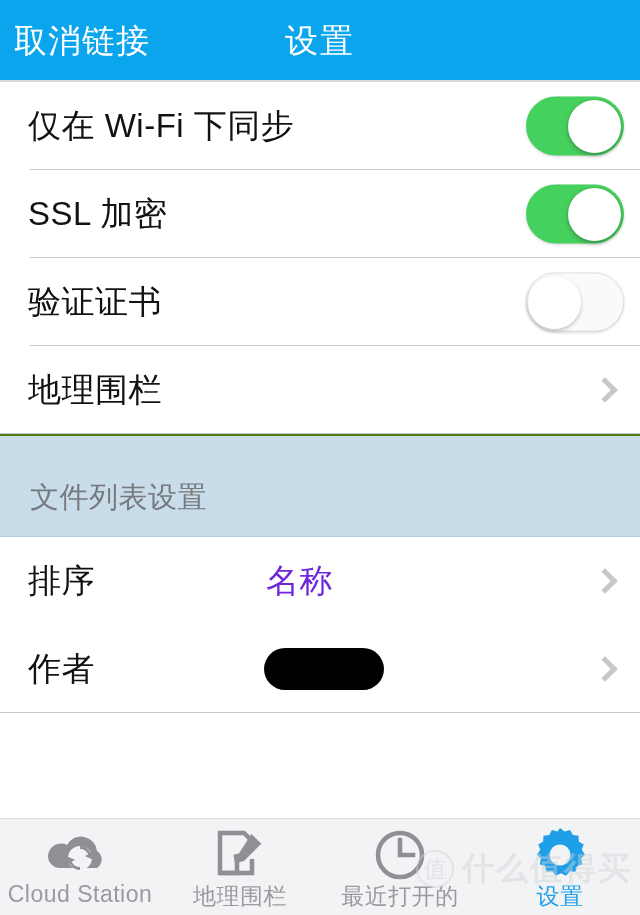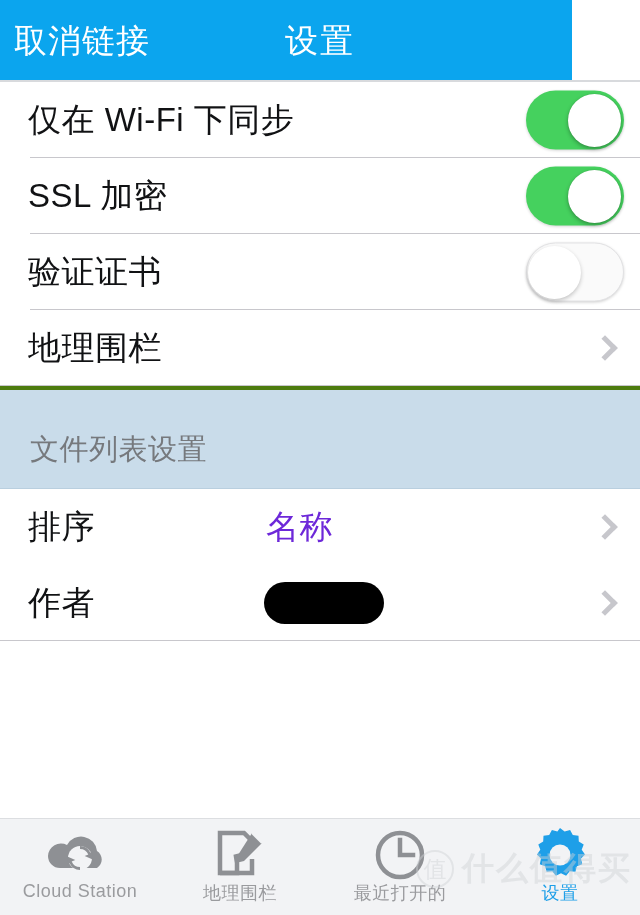--- a/index.html
+++ b/index.html
@@ -6,21 +6,21 @@
   html, body {
     width:640px; height:915px;
     background:#ffffff;
     font-family:"Liberation Sans","DejaVu Sans",sans-serif;
     overflow:hidden;
   }
   #app { position:relative; width:640px; height:915px; background:#fff; }
 
   
   .navbar{
-    position:absolute; top:0; left:0; width:572px; height:82px;
+    position:absolute; top:0; left:0; width:640px; height:82px;
     background:#0ba5ee;
     display:flex; align-items:center;padding-left:12px;
   }
   .nav-back{
     position:absolute; left:14px; top:50%; transform:translateY(-50%);
     color:#ffffff; font-size:33px; letter-spacing:1px;
     font-weight:400; white-space:nowrap; cursor:pointer;
   }
   .nav-title{
     position:absolute; left:0; width:640px; text-align:center;
@@ -29,21 +29,21 @@
   }
   .nav-underline{
     position:absolute; bottom:0; left:0; width:640px; height:2px;
     background:#d8dadd;
   }
 
   
   .list{ position:absolute; top:82px; left:0; width:640px; }
 
   .row{
-    position:relative; width:640px; height:76px;
+    position:relative; width:640px; height:88px;
     background:#ffffff; display:flex; align-items:center;
   }
   .row-label{
     position:absolute; left:28px;
     font-size:33px; color:#111214; font-weight:400; letter-spacing:.5px;
     white-space:nowrap;
   }
   .row-value{
     position:absolute; left:266px;
     font-size:33px; color:#6d28d9; font-weight:400; letter-spacing:.5px;
@@ -77,21 +77,21 @@
     background:#ffffff;
     box-shadow:0 2px 4px rgba(0,0,0,.30), 0 0 1px rgba(0,0,0,.18);
   }
   .toggle.on .knob{ right:3px; }
   .toggle.off .knob{ left:1px; box-shadow:0 2px 4px rgba(0,0,0,.22); }
 
   
   .section-head{
     position:relative; width:640px; height:103px;
     background:#c9dcea;
-    border-top:4px solid #4d7c0f; border-bottom:1px solid #b9cfdf;
+    border-top:2px solid #4d7c0f; border-bottom:1px solid #b9cfdf;
   }
   .section-head span{
     position:absolute; left:30px; bottom:18px;
     font-size:29px; color:#76797d; font-weight:400; letter-spacing:.5px;
   }
 
   
   .redaction{
     position:absolute; left:264px; top:50%; transform:translateY(-50%);
     width:120px; height:42px; border-radius:21px; background:#000000;
@@ -103,21 +103,21 @@
     background:#f2f3f5; border-top:1px solid #dcdee1;
     display:flex;
   }
   .tab{
     flex:1; position:relative;
     display:flex; flex-direction:column; align-items:center;
     justify-content:flex-start; padding-top:10px; cursor:pointer;
   }
   .tab-icon{ height:52px; display:flex; align-items:center; justify-content:center; }
   .tab-label{
-    font-size:18px; color:#9a9b9e; letter-spacing:.5px; margin-top:0;
+    font-size:23px; color:#9a9b9e; letter-spacing:.5px; margin-top:0;
   }
   .tab.active .tab-label{ color:#1e9fe8; }
 
   
   .watermark{
     position:absolute; right:8px; bottom:24px;
     display:flex; align-items:center; gap:8px;
     pointer-events:none; opacity:.45;
   }
   .wm-badge{

